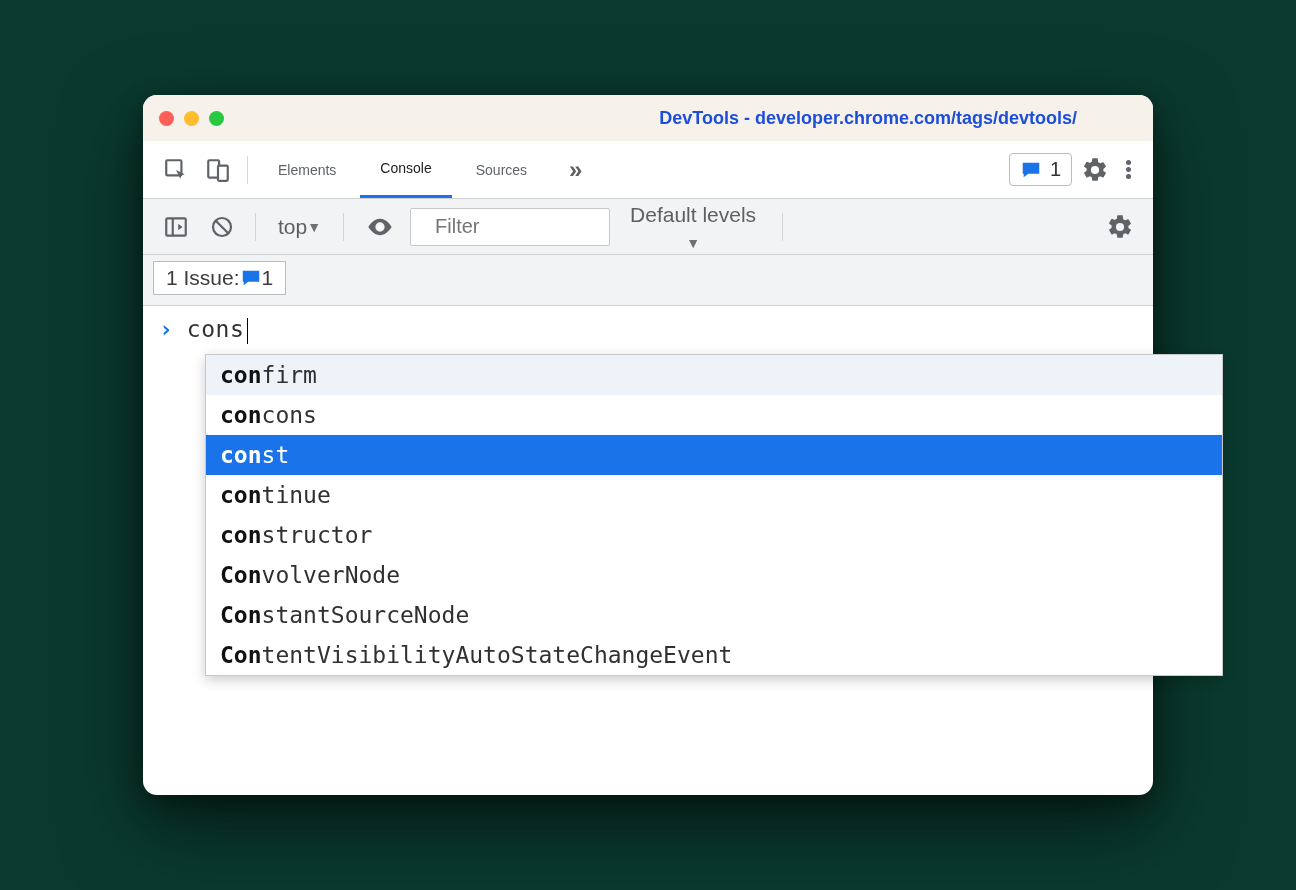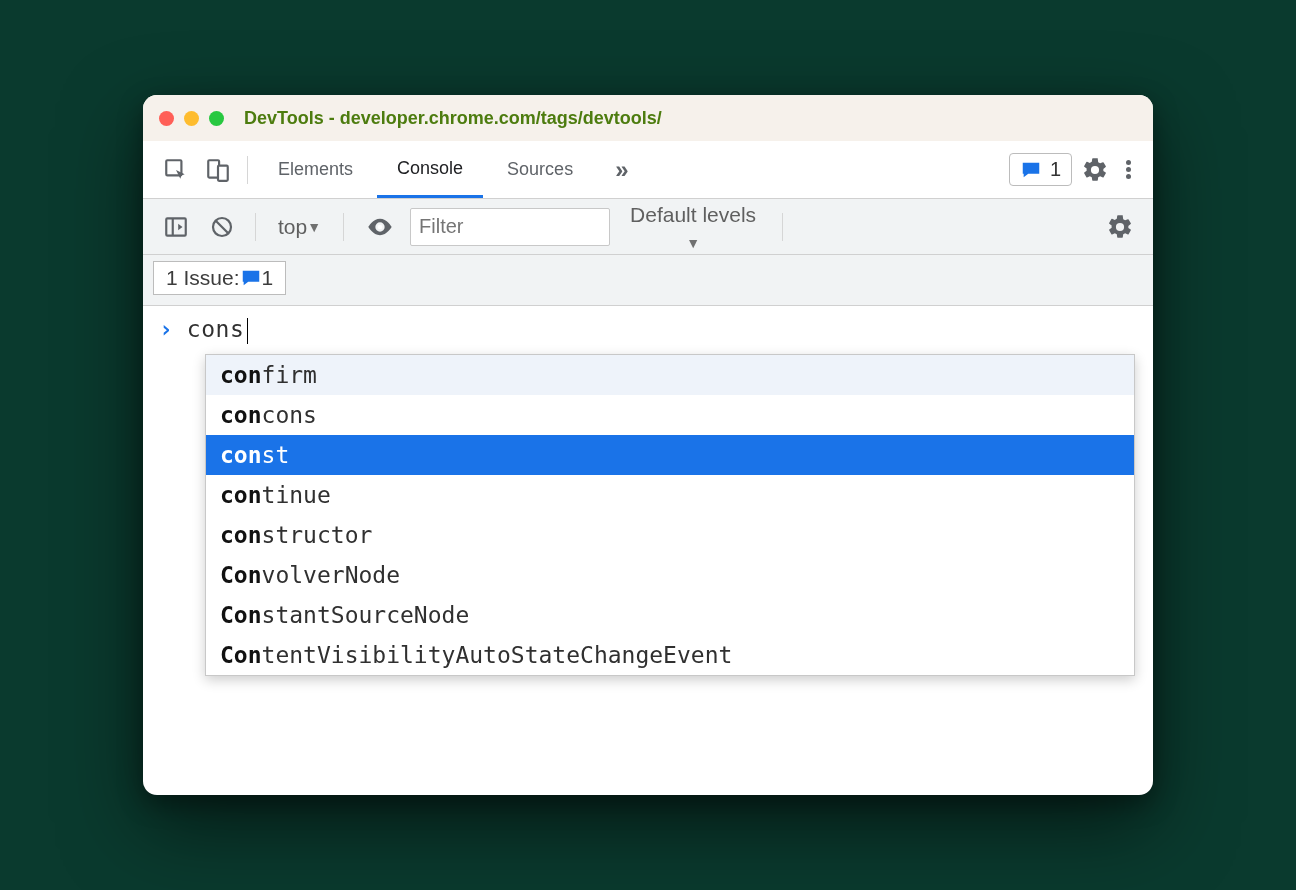--- a/index.html
+++ b/index.html
@@ -30,24 +30,24 @@
     align-items: center;
     padding: 0 16px;
   }
   .traffic-lights { display: flex; gap: 10px; margin-right: 20px; }
   .light { width: 15px; height: 15px; border-radius: 50%; }
   .light.red { background: #ff5f57; }
   .light.yellow { background: #febc2e; }
   .light.green { background: #28c840; }
   .title-text {
     flex: 1;
-    text-align: left;
+    text-align: right;
     font-weight: 700;
     font-size: 18px;
-    color: #4d7c0f;
+    color: #1d4ed8;
     margin-right: 60px;
   }
   .toolbar-tabs {
     height: 58px;
     border-bottom: 1px solid #d0d0d0;
     display: flex;
     align-items: center;
     padding: 0 14px;
     gap: 4px;
   }
@@ -64,21 +64,21 @@
     width: 1px;
     height: 28px;
     background: #d6d6d6;
     margin: 0 6px;
   }
   .tab {
     padding: 0 20px;
     height: 56px;
     display: flex;
     align-items: center;
-    font-size: 18px;
+    font-size: 14px;
     color: #5f6368;
     cursor: pointer;
   }
   .tab.active {
     color: #202124;
     border-bottom: 3px solid #1a73e8;
     font-weight: 500;
   }
   .expand-arrow {
     font-size: 24px;
@@ -123,21 +123,21 @@
     cursor: pointer;
   }
   .ctx-select .tri { font-size: 14px; color: #707070; }
   .eye-icon { display: flex; align-items: center; padding: 0 8px; cursor: pointer; }
   .filter-input {
     width: 200px;
     height: 38px;
     border: 1px solid #c8c8c8;
     background: #fff;
     font-size: 20px;
-    padding: 0 8px;
+    padding: 0 24px;
     color: #888;
     border-radius: 2px;
   }
   .levels-select {
     display: flex;
     align-items: center;
     gap: 8px;
     font-size: 21px;
     color: #5f5f5f;
     padding: 0 12px;
@@ -182,21 +182,21 @@
     left: 60px;
     top: 2px;
     width: 1px;
     height: 26px;
     background: #000;
   }
   .autocomplete {
     position: absolute;
     left: 62px;
     top: 48px;
-    width: 930px;
+    width: 1018px;
     background: #fff;
     border: 1px solid #c8c8c8;
     box-shadow: 0 4px 12px rgba(0,0,0,0.2);
     font-family: ui-monospace, Menlo, Consolas, monospace;
     font-size: 23px;
   }
   .ac-item {
     padding: 7px 14px;
     color: #303030;
     cursor: pointer;

